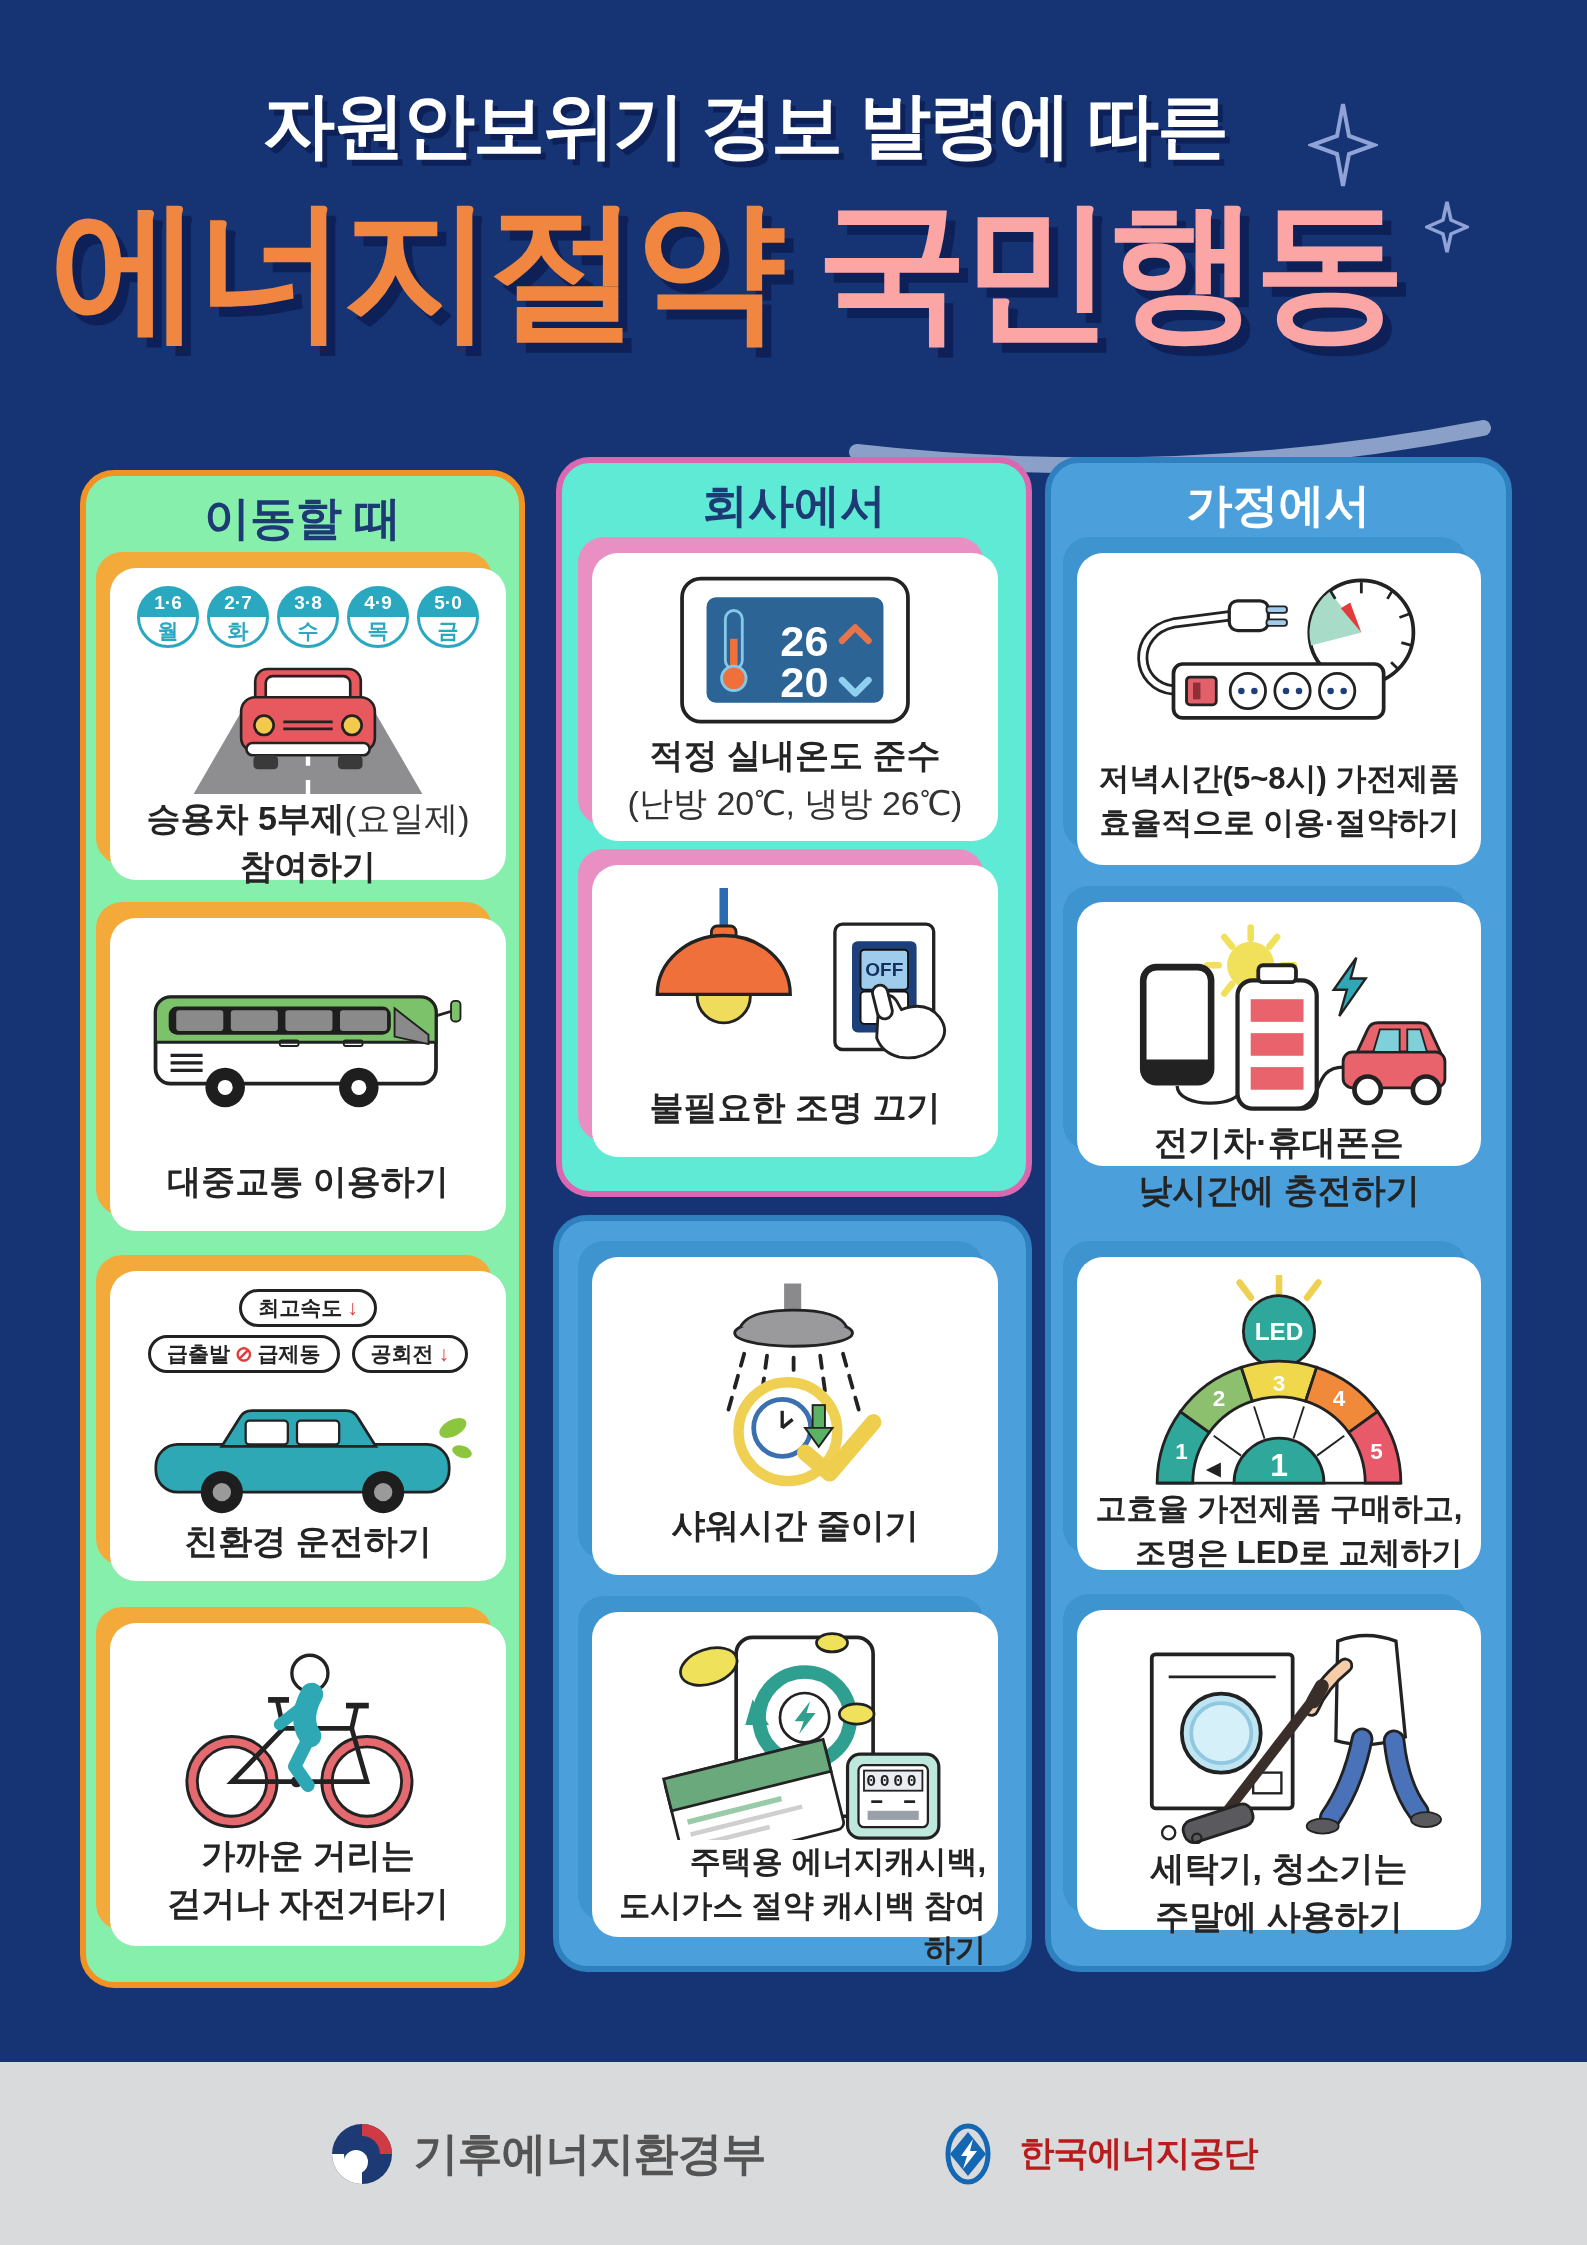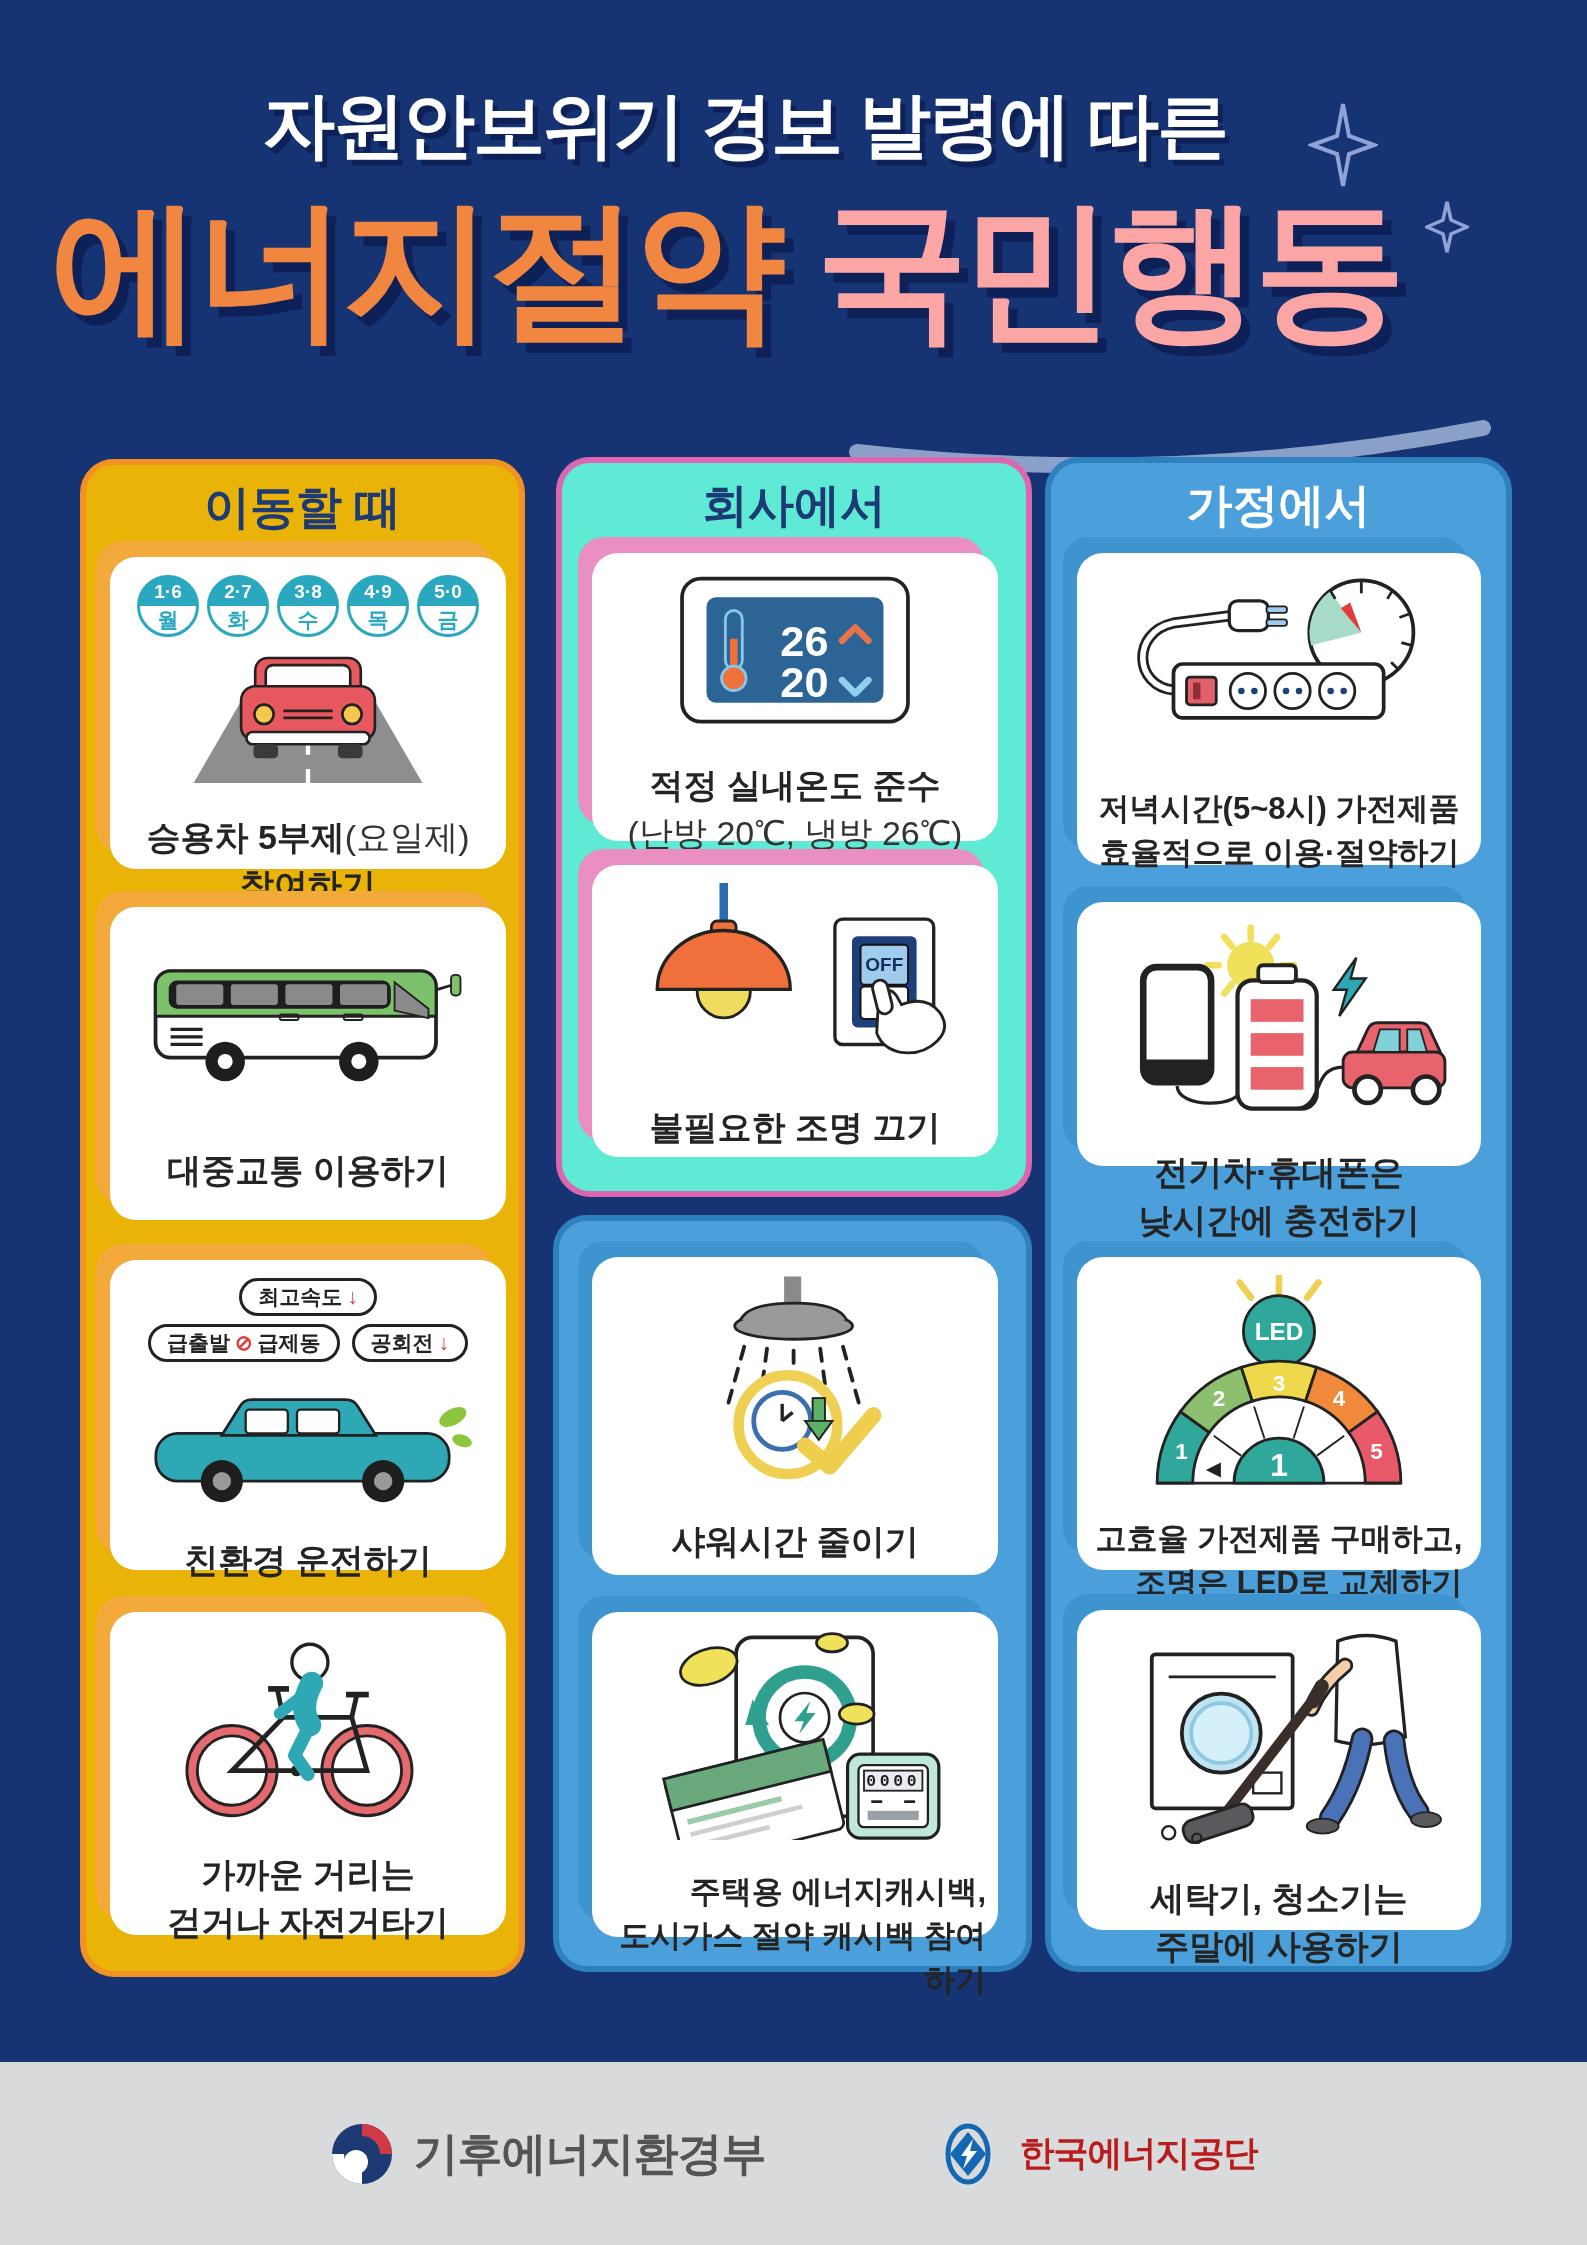--- a/index.html
+++ b/index.html
@@ -11,32 +11,32 @@
             text-shadow:5px 6px 0 #0d2158; }
   .title2 { position:absolute; top:182px; left:0; width:1450px; text-align:center;
             font-size:152px; font-weight:900; letter-spacing:-6px; line-height:1.15;
             text-shadow:9px 10px 0 #0d2158; white-space:nowrap; }
   .t-orange { color:#f0863f; }
   .t-yellow { color:#fca5a5; }
   .swoosh { position:absolute; left:845px; top:418px; }
   .sparkle { position:absolute; }
 
   .panel { position:absolute; border-radius:34px; }
-  #panel-move  { left:80px;  top:459px; width:445px; height:1518px; background:#eab308; border:6px solid #f29222; }
+  #panel-move  { left:80px;  top:470px; width:445px; height:1518px; background:#86efac; border:6px solid #f29222; }
   #panel-office{ left:556px; top:457px; width:476px; height:740px;  background:#5eead4; border:6px solid #dc66af; }
   #panel-home2 { left:553px; top:1215px; width:479px; height:757px; background:#4ba0db; border:6px solid #2f80bf; }
   #panel-home  { left:1045px; top:457px; width:467px; height:1515px; background:#4ba0db; border:6px solid #2f80bf; }
 
   .panel-header { position:absolute; top:12px; left:0; right:0; text-align:center;
                   font-size:46px; font-weight:800; color:#1d3a75; }
   .panel-header.on-blue { color:#ffffff; }
 
   .card { position:absolute; background:#ffffff; border-radius:26px;
           display:flex; flex-direction:column; align-items:center;
-          padding:18px 12px 26px;gap:30px; }
+          padding:18px 12px 26px; }
   .card.sh-o { box-shadow:-14px -16px 0 #f4a93b; }
   .card.sh-p { box-shadow:-14px -16px 0 #e98fc3; }
   .card.sh-b { box-shadow:-14px -16px 0 #3d94cf; }
   .art { flex:1; display:flex; align-items:center; justify-content:center; width:100%; }
   .art.col { flex-direction:column; justify-content:center; gap:14px; }
 
   .cap { text-align:center; font-weight:800; font-size:34px; color:#242424; line-height:1.42; }
   .cap .ln { display:block; }
   .cap .lt { font-weight:400; color:#333; }
   .cap.small { font-size:31px;text-align:right; }

